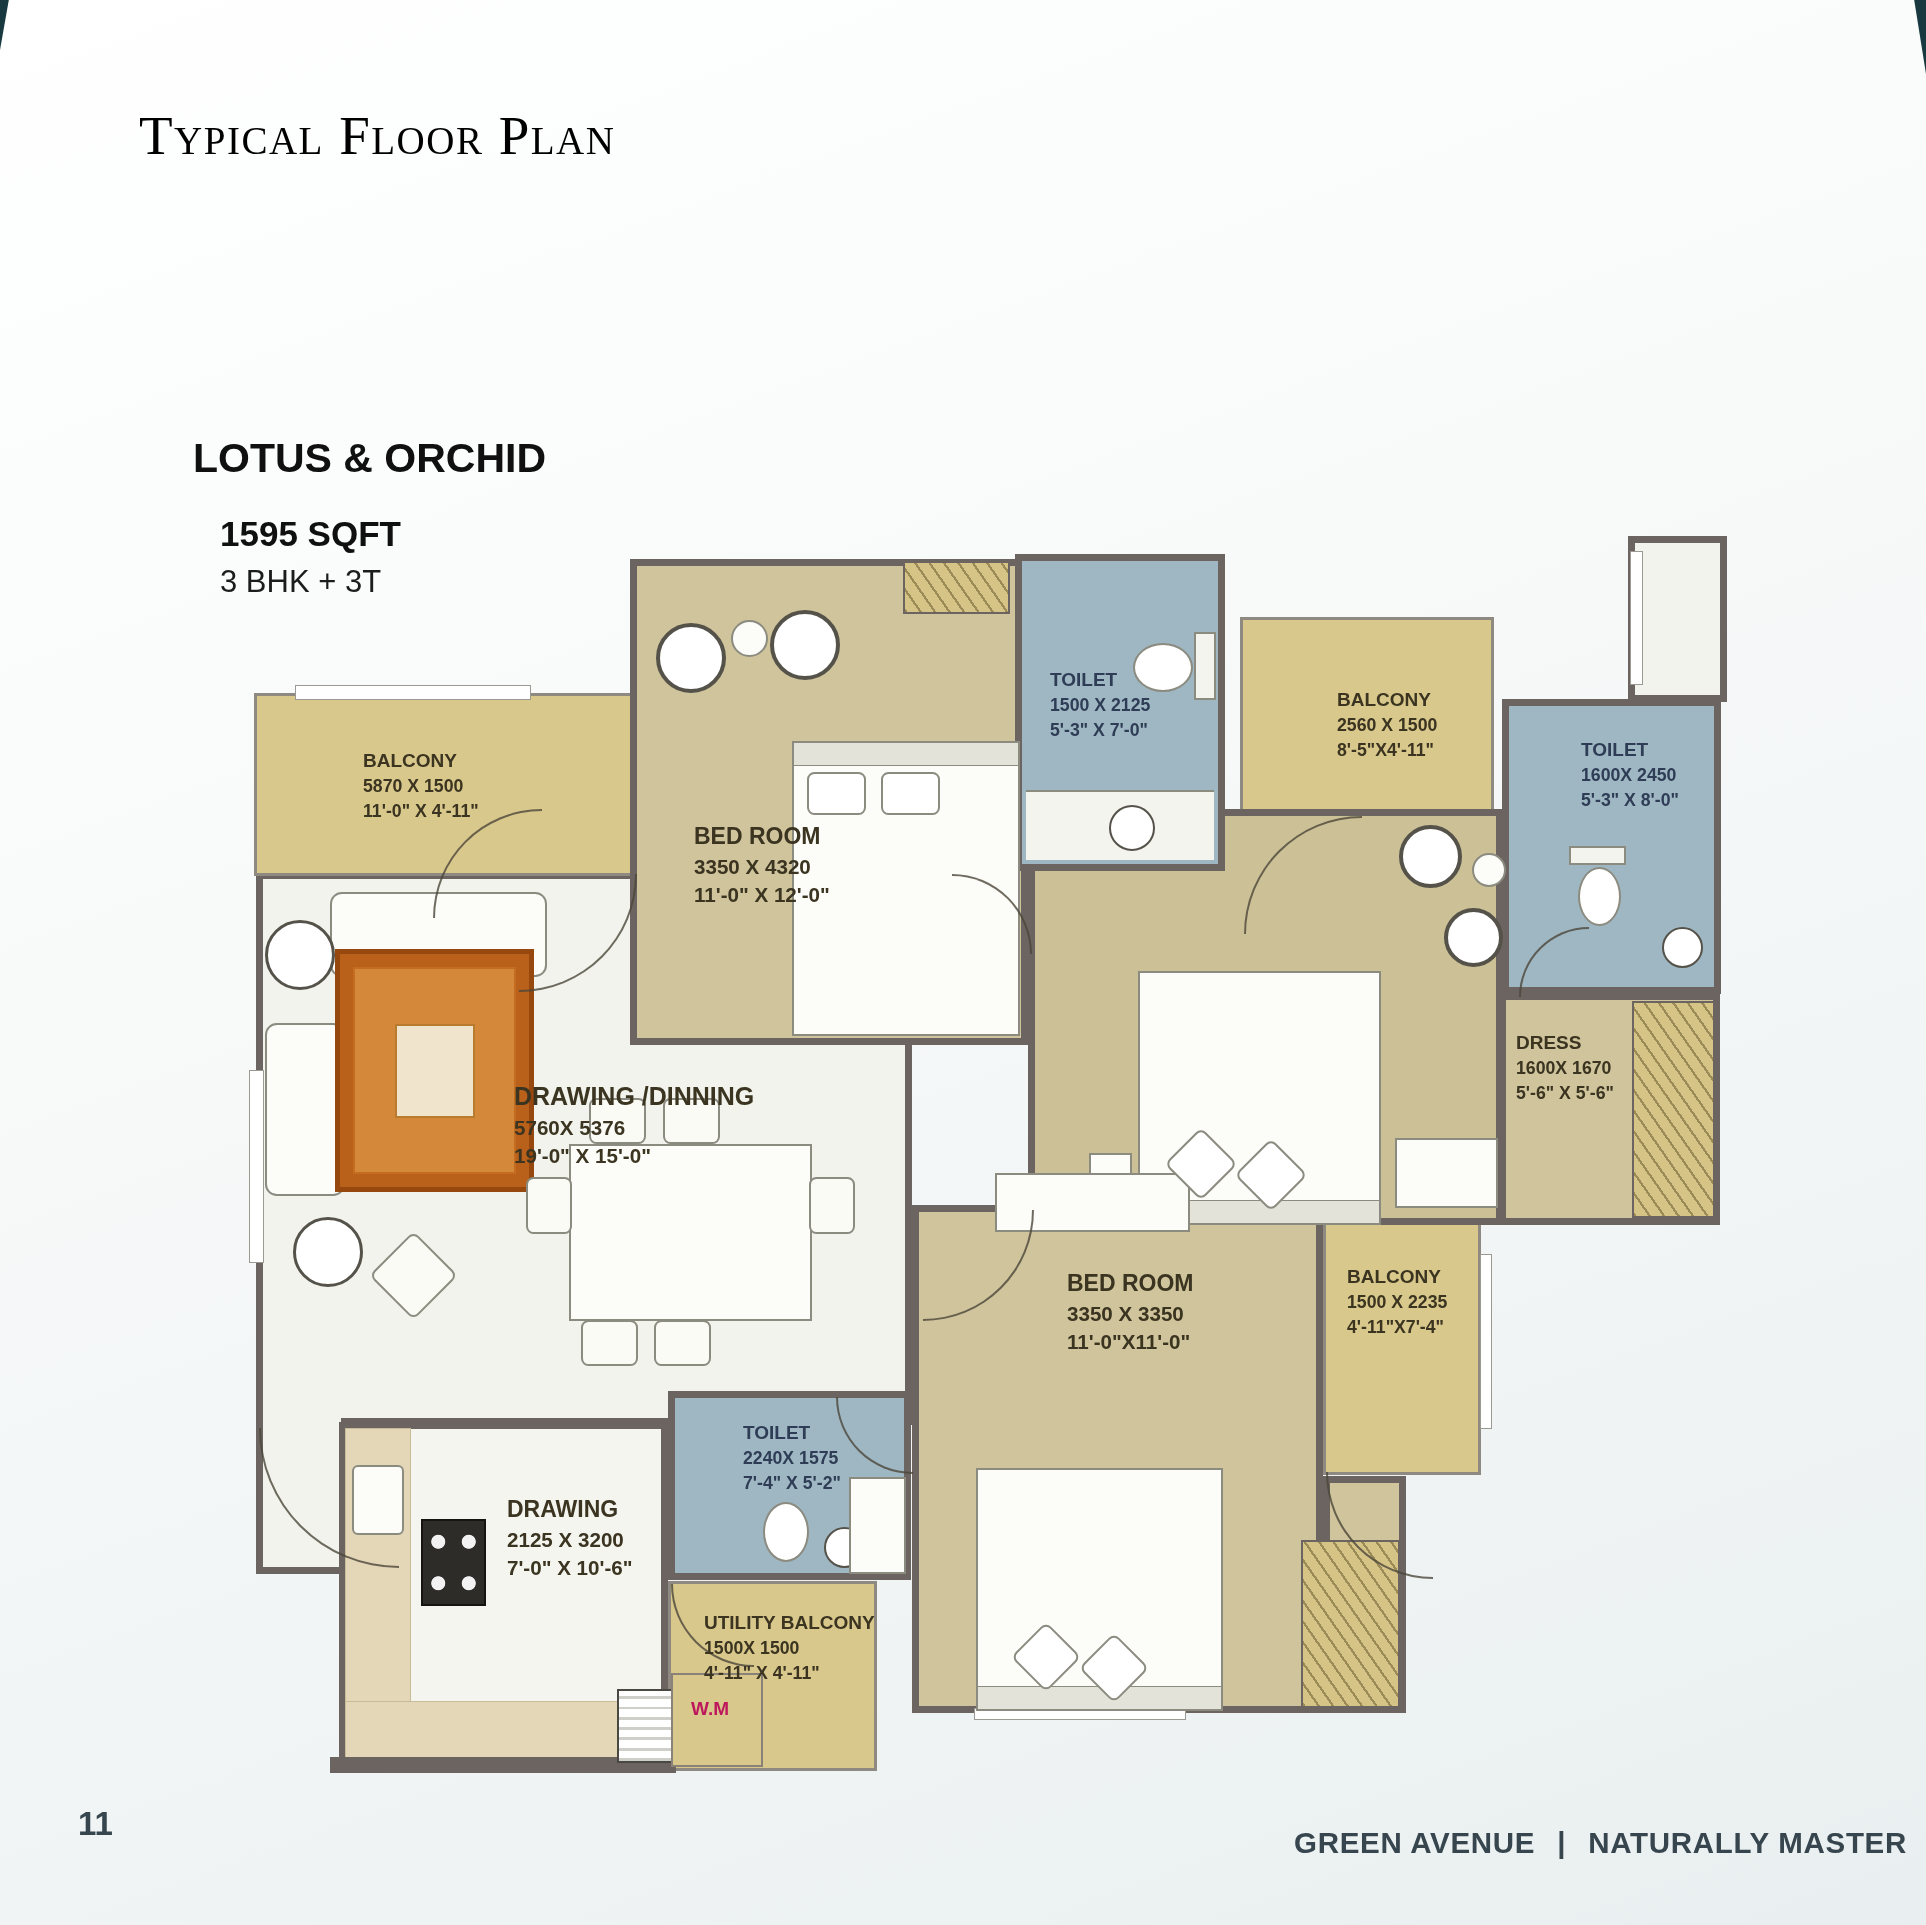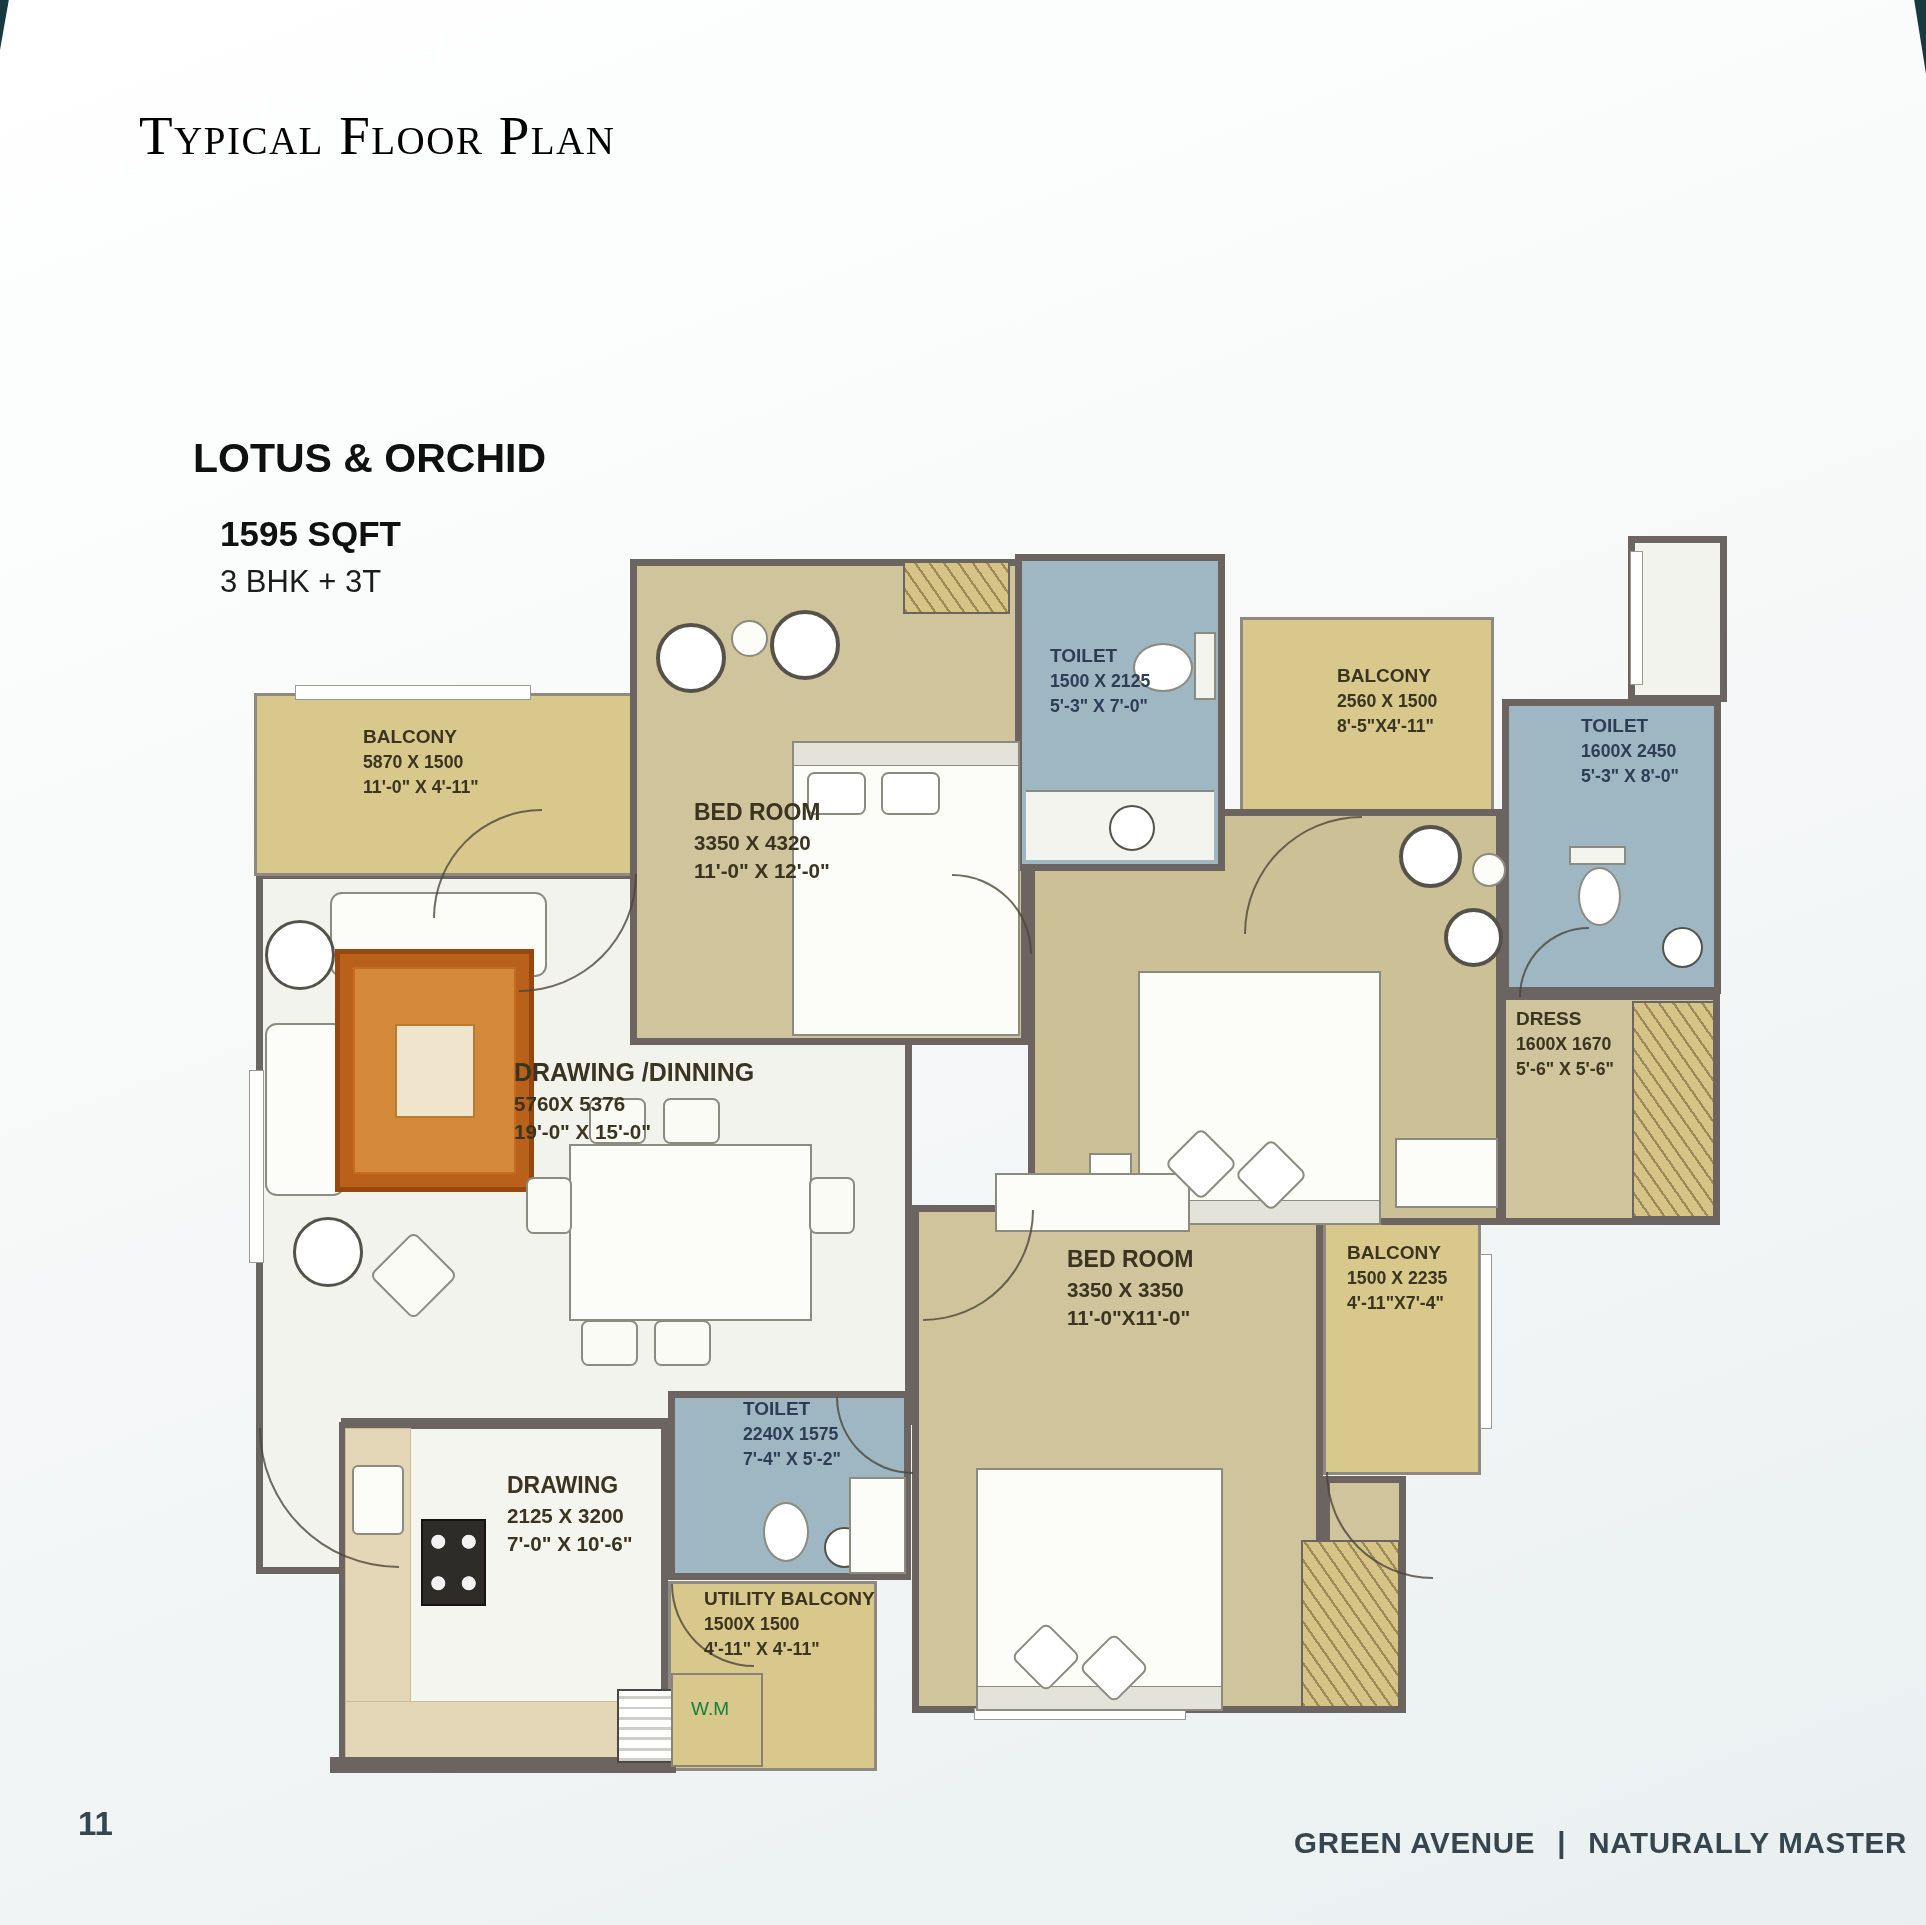--- a/index.html
+++ b/index.html
@@ -36,27 +36,27 @@
   .white-room{background:#f1f3ec;}
   .kitchen-floor{background:#f5f5ef;}
   .counter{position:absolute;background:#e4d7b8;border:1.5px solid #c9bb97;z-index:3;box-sizing:border-box;}
   .hatch{position:absolute;z-index:4;box-sizing:border-box;border:2.9px solid #6b6460;
     background:#d6c386;
     background-image:repeating-linear-gradient(55deg, rgba(80,70,30,.45) 0 2.2px, transparent 2.2px 11.8px);}
   .win{position:absolute;background:#ffffff;border:1.5px solid #9a9a92;z-index:3;box-sizing:border-box;}
   .wallbar{position:absolute;background:#6b6460;z-index:3;}
   
   .label{position:absolute;z-index:6;color:#3a3420;white-space:nowrap;line-height:1.38;}
-  .label .rname{display:block;font-weight:bold;font-size:23px;}
+  .label .rname{display:block;font-weight:bold;font-size:23px;margin-top:24px;}
   .label .rdim{display:block;font-weight:bold;font-size:20.6px;}
   .label.big .rname{font-size:25px;}
   .label.small .rname{font-size:19px;}
   .label.small .rdim{font-size:17.7px;}
   .label.navy{color:#2e3d55;}
-  .wm-label{position:absolute;z-index:6;color:#15803d;font-weight:normal;font-size:19px;}
+  .wm-label{position:absolute;z-index:6;color:#be185d;font-weight:bold;font-size:19px;}
   
   .furn{position:absolute;background:#fcfcf8;border:2.2px solid #8b8b80;z-index:4;box-sizing:border-box;}
   .donut{position:absolute;background:#ffffff;border:4.4px solid #55524a;border-radius:50%;z-index:4;box-sizing:border-box;}
   .circle{border-radius:50%;}
   .bed{position:absolute;background:#fcfcf8;border:2.2px solid #8b8b80;z-index:4;box-sizing:border-box;}
   .headboard-top{position:absolute;left:0;right:0;top:0;height:22px;background:#e3e3da;border-bottom:1.5px solid #8b8b80;}
   .headboard-bottom{position:absolute;left:0;right:0;bottom:0;height:22px;background:#e3e3da;border-top:1.5px solid #8b8b80;}
   .pillow{position:absolute;background:#ffffff;border:2.2px solid #8b8b80;border-radius:7.4px;z-index:5;box-sizing:border-box;}
   .rot45{transform:rotate(45deg);}
   .sofa{position:absolute;background:#fcfcf8;border:2.2px solid #8b8b80;border-radius:11.8px;z-index:4;box-sizing:border-box;}

